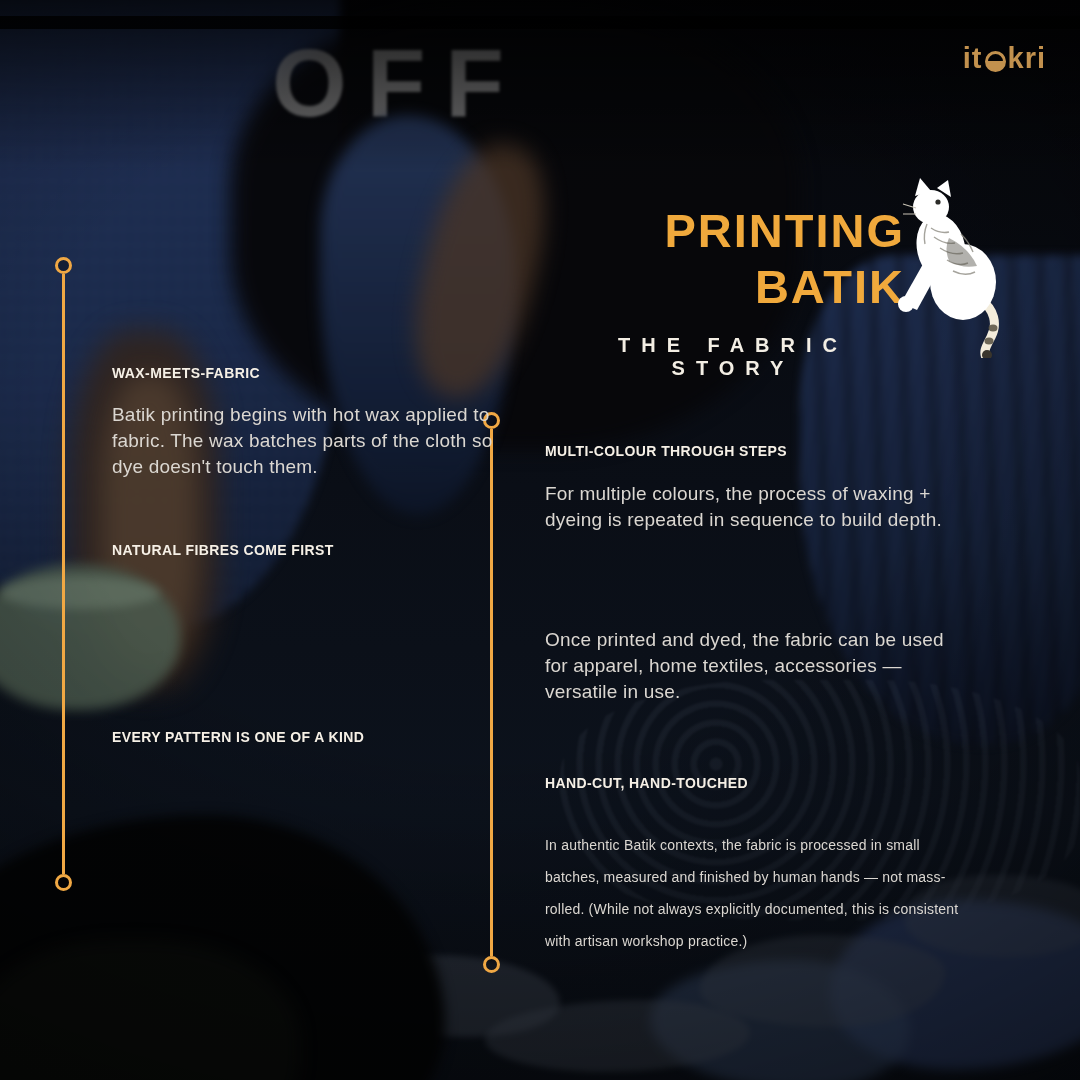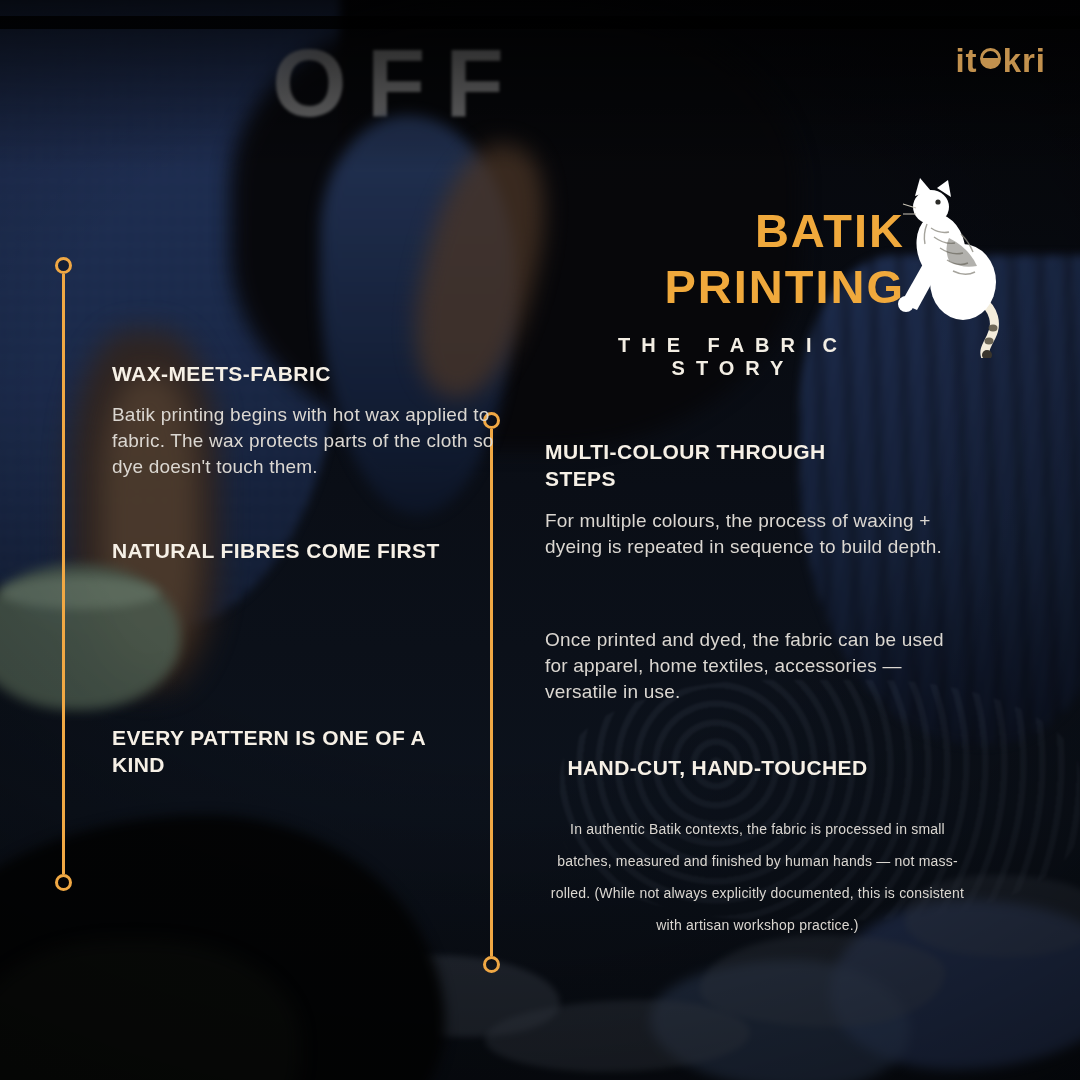--- a/index.html
+++ b/index.html
@@ -58,22 +58,22 @@
   .bg-dark-fg2{left:-30px;top:940px;width:330px;height:220px;background:#0a0c0a;border-radius:45%;filter:blur(8px);opacity:.9;}
   .bg-vignette{
     left:0;top:0;width:1080px;height:1080px;
     background:
       linear-gradient(180deg, rgba(0,0,0,.75) 0%, rgba(0,0,0,0) 16%),
       radial-gradient(120% 92% at 45% 38%, rgba(0,0,0,0) 34%, rgba(0,0,0,.45) 76%, rgba(0,0,0,.78) 100%);
   }
   
   .fg{position:absolute;z-index:10;}
   .logo{
-    top:42px;right:34px;display:flex;
-    color:var(--logo-gold,#c2914e);font-size:33px;font-weight:700;letter-spacing:1px;
+    top:42px;right:34px;display:flex;align-items:center;
+    color:var(--logo-gold,#c2914e);font-size:29px;font-weight:700;letter-spacing:1px;
   }
   .logo .pot{
     display:inline-block;width:21px;height:21px;margin:6px 2px 0 2px;
     border:3px solid var(--logo-gold,#c2914e);border-radius:50%;box-sizing:border-box;
     background:linear-gradient(180deg, transparent 0 48%, var(--logo-gold,#c2914e) 48%);
   }
   .title-block{
     top:203px;right:175px;text-align:right;
     color:var(--title-orange,#f0a93c);font-size:47px;line-height:56px;font-weight:800;letter-spacing:2px;
   }
@@ -86,36 +86,36 @@
   .timeline .ring{
     width:17px;height:17px;flex:0 0 auto;box-sizing:border-box;border-radius:50%;
     border:3.5px solid var(--accent,#f0a844);background:rgba(5,6,10,.35);
   }
   .timeline .rule{width:3.5px;flex:1;background:var(--accent,#f0a844);}
   .tl-left{left:55px;top:257px;height:634px;}
   .tl-right{left:483px;top:412px;height:561px;}
   .section{position:absolute;}
   .section h3{
     margin:0;color:var(--heading-white,#f6f0e6);
-    font-size:21px;font-weight:700;letter-spacing:.4px;line-height:27px;
+    font-size:14px;font-weight:700;letter-spacing:.4px;line-height:27px;
   }
   .section p{
     margin:0;color:var(--body-grey,#dbd7d1);
     font-size:19px;font-weight:400;line-height:26px;letter-spacing:.2px;
   }
   .col-left .section h3{width:335px;}
   .col-left .section p{width:385px;}
   .col-right .section h3{width:345px;}
   .col-right .section p{width:425px;}
   .s-l1{left:112px;top:360px;} .s-l1 p{margin-top:15px;}
   .s-l2{left:112px;top:537px;} .s-l2 p{margin-top:21px;}
   .s-l3{left:112px;top:724px;} .s-l3 p{margin-top:13px;}
   .s-r1{left:545px;top:438px;} .s-r1 p{margin-top:16px;}
   .s-r2{left:545px;top:611px;} .s-r2 p{margin-top:16px;}
-  .s-r3{left:545px;top:754px;text-align:center;} .s-r3 p{margin-top:32px;width:462px;font-size:14px;line-height:32px;}
+  .s-r3{left:545px;top:770px;} .s-r3 p{margin-top:32px;width:462px;font-size:14px;line-height:32px;}
 </style>
 </head>
 <body>
 
 <div class="canvas">
 
   <div class="bg-piece bg-fabric-left"></div>
   <div class="bg-piece bg-shirt"></div>
   <div class="bg-piece bg-shirt-text">OFF</div>
   <div class="bg-piece bg-topbar"></div>
@@ -138,22 +138,22 @@
   <div class="bg-piece bg-dark-fg2"></div>
   <div class="bg-piece bg-vignette"></div>
 
   <div class="fg logo">
     <span>it</span>
       <span class="pot"></span>
       <span>kri</span>
   </div>
 
   <div class="fg title-block">
+    <div>PRINTING</div>
     <div>BATIK</div>
-    <div>PRINTING</div>
   </div>
   <div class="fg subtitle">THE FABRIC STORY</div>
 
   <svg class="fg cat" width="128" height="180" viewBox="0 0 128 180">
 
     <path d="M90,122 C103,131 107,146 100,159 C95,169 92,173 95,180" fill="none" stroke="#f3ecdb" stroke-width="9" stroke-linecap="round"></path>
     <ellipse cx="102" cy="150" rx="4.5" ry="3.5" fill="#56503f" opacity="0.85"></ellipse>
     <ellipse cx="98" cy="163" rx="4.5" ry="3.5" fill="#56503f" opacity="0.85"></ellipse>
     <circle cx="96" cy="177" r="5" fill="#3a352c"></circle>
 
@@ -187,21 +187,21 @@
   </div>
   <div class="fg timeline tl-right">
     <span class="ring"></span>
     <span class="rule"></span>
     <span class="ring"></span>
   </div>
 
   <div class="col-left">
     <div class="fg section s-l1">
       <h3>WAX-MEETS-FABRIC</h3>
-      <p>Batik printing begins with hot wax applied to fabric. The wax protects parts of the cloth so dye doesn't touch them.</p>
+      <p>Batik printing begins with hot wax applied to fabric. The wax batches parts of the cloth so dye doesn't touch them.</p>
     </div>
     <div class="fg section s-l2">
       <h3>NATURAL FIBRES COME FIRST</h3>
     </div>
     <div class="fg section s-l3">
       <h3>EVERY PATTERN IS ONE OF A KIND</h3>
     </div>
   </div>
 
   <div class="col-right">

